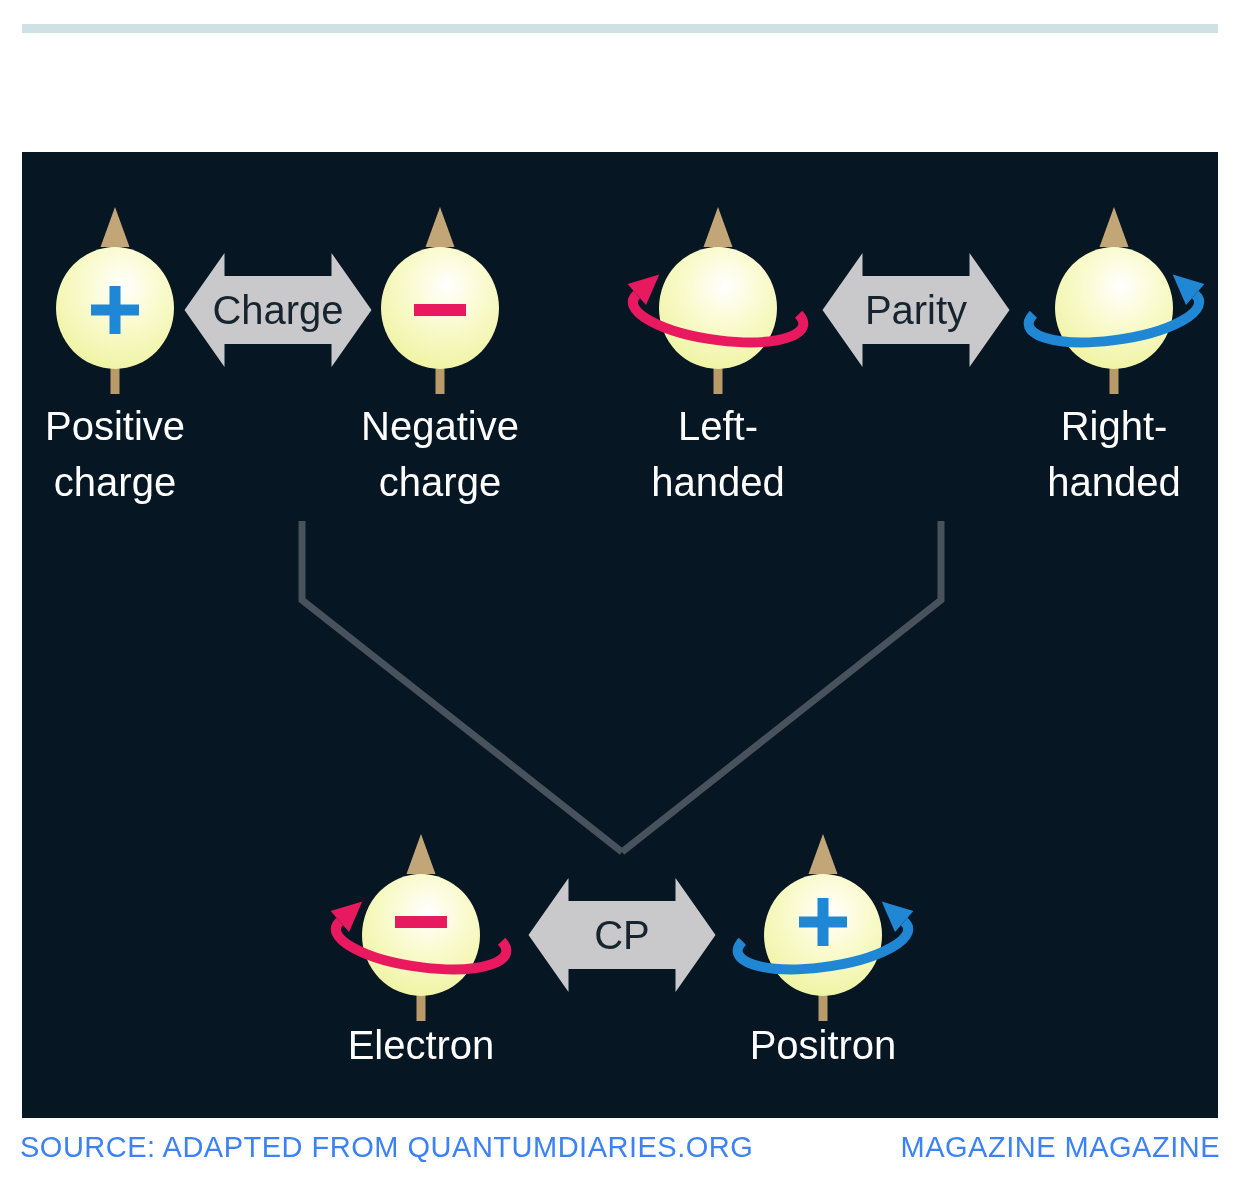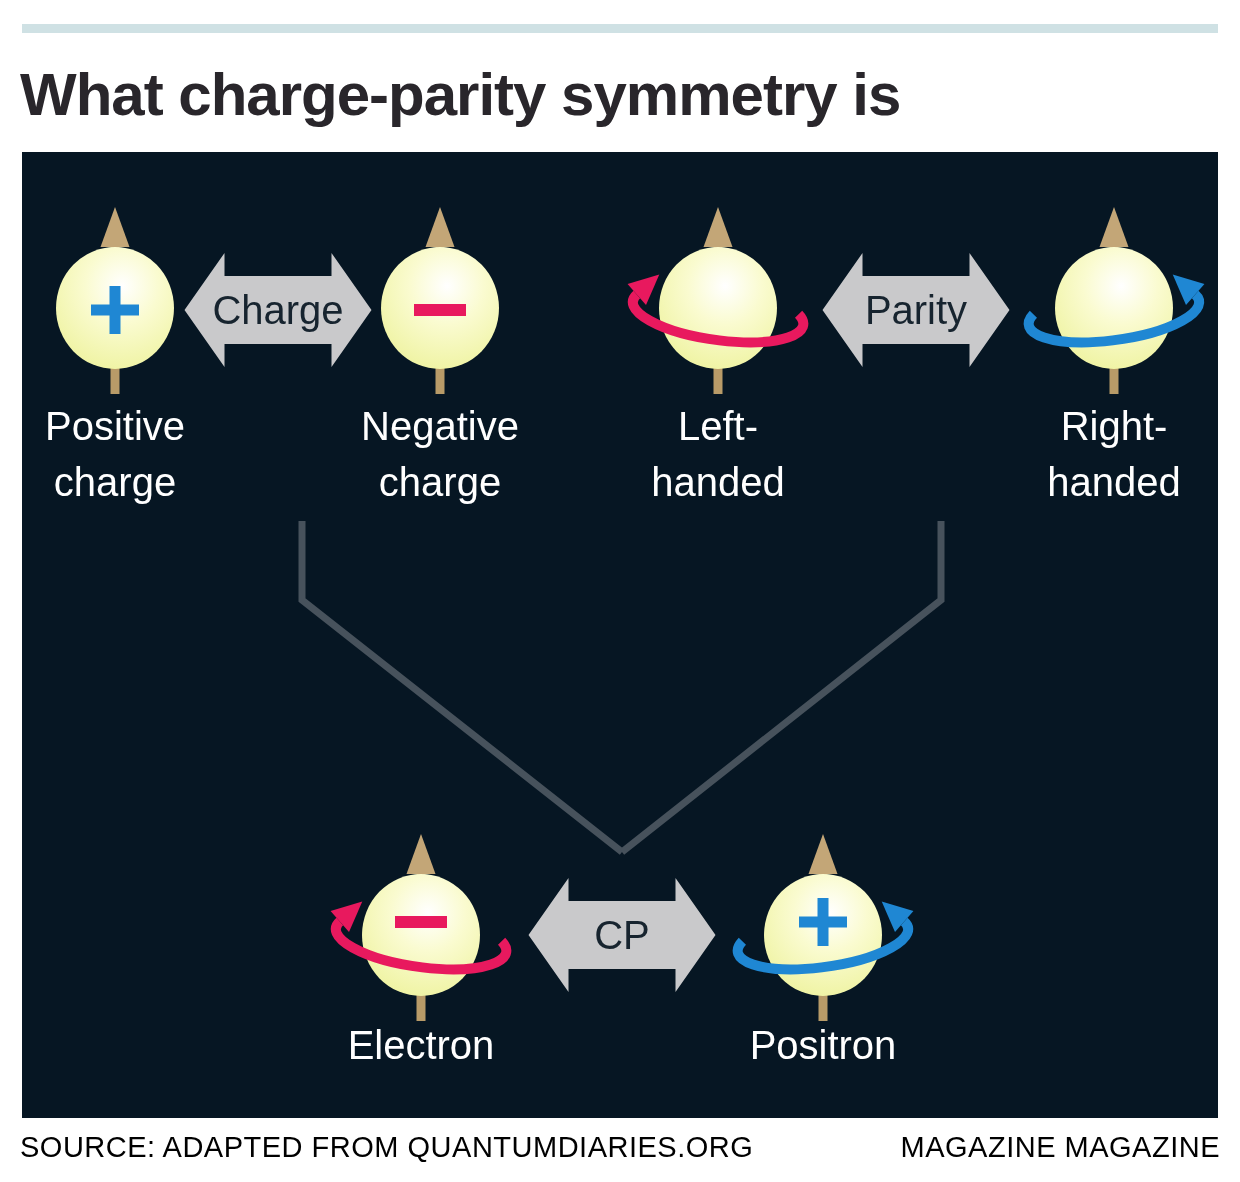--- a/index.html
+++ b/index.html
@@ -4,30 +4,29 @@
 <style>
   html,body{margin:0;padding:0;background:#fff;}
   .page{position:relative;width:1240px;height:1182px;background:#ffffff;font-family:"Liberation Sans",sans-serif;overflow:hidden;}
   .accent-bar{position:absolute;left:22px;top:24px;width:1196px;height:9px;background:#cfe1e4;}
   .title{position:absolute;left:20px;top:60px;margin:0;font-size:60px;font-weight:700;letter-spacing:-1px;color:#29262b;}
   .panel{position:absolute;left:22px;top:152px;width:1196px;height:966px;background:#061623;}
   .panel svg{display:block;}
   text{font-family:"Liberation Sans",sans-serif;text-anchor:middle;}
   .lbl{fill:#ffffff;font-size:40px;}
   .albl{fill:#17242f;font-size:40px;}
-  .footer{position:absolute;left:20px;right:20px;top:1128px;height:38px;display:flex;justify-content:space-between;align-items:center;font-size:29px;color:#000000;letter-spacing:0.5px;}
+  .footer{position:absolute;left:20px;right:20px;top:1128px;height:38px;display:flex;justify-content:space-between;align-items:center;font-size:29px;color:#3b82f6;letter-spacing:0.5px;}
 </style>
 </head>
 <body>
 
 <div class="page">
 
   <div class="accent-bar"></div>
 
-  <h1 class="title">What charge-parity symmetry is</h1>
 
   <div class="panel">
     <svg width="1196" height="966" viewBox="0 0 1196 966">
       <defs>
         <radialGradient id="sphereG" cx="0.56" cy="0.32" r="0.78">
           <stop offset="0" stop-color="#ffffff"></stop>
           <stop offset="0.4" stop-color="#fafbd0"></stop>
           <stop offset="1" stop-color="#edf29a"></stop>
         </radialGradient>
         <g id="axis">

